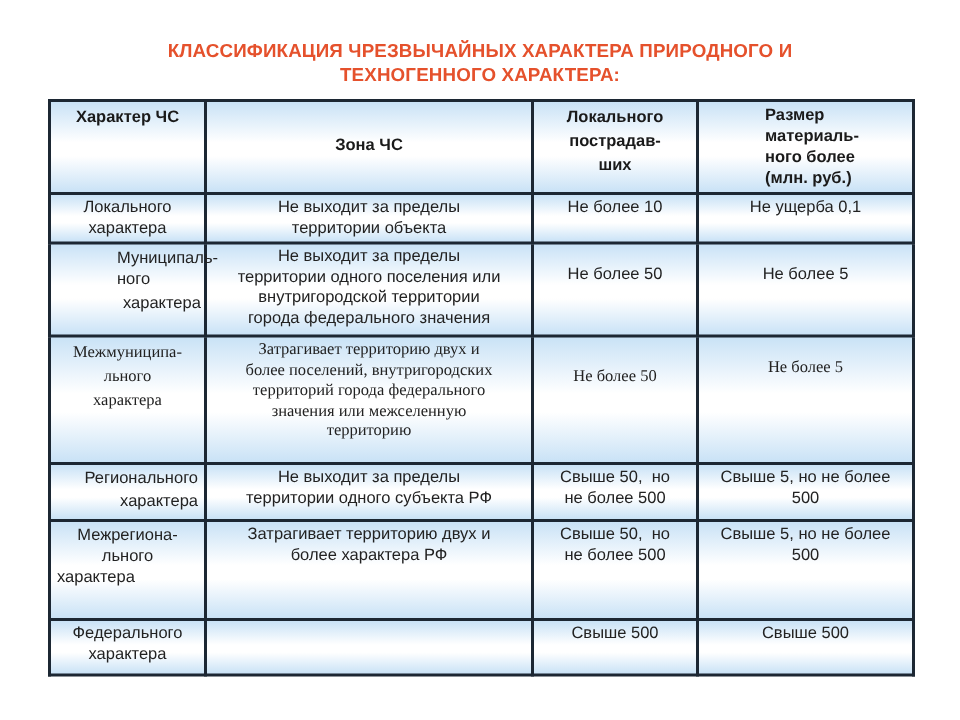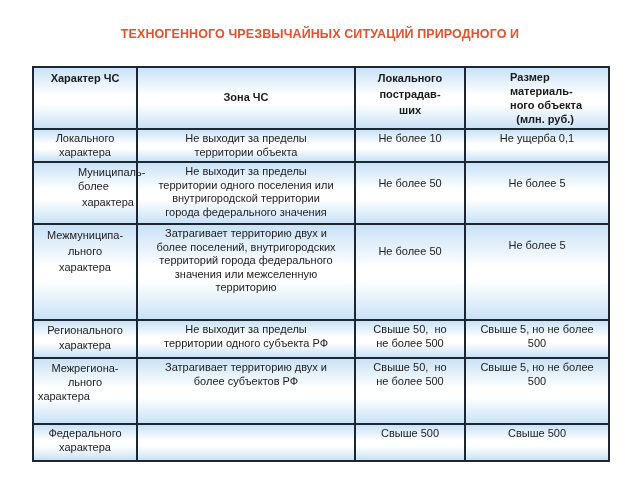--- a/index.html
+++ b/index.html
@@ -26,27 +26,28 @@
   }
   td.hdr { font-weight: bold; color: #1a1a1a; }
   td.left { text-align: left; padding-left: 44px; }
   .c1 { width: 104px; }
   .c2 { width: 218px; }
   .c3 { width: 110px; }
   .c4 { width: 144px; }
   .pad-top { padding-top: 14px; }
   .pad-top2 { padding-top: 20px; }
   .indent { padding-left: 20px; }
-  .dmg-note { display: block; text-align: right; padding-right: 30px; }
+  .dmg-note { display: block; text-align: left; padding-right: 30px; }
 </style>
 </head>
 <body>
 
 <div class="title">
-  <div>ТЕХНОГЕННОГО ЧРЕЗВЫЧАЙНЫХ СИТУАЦИЙ ПРИРОДНОГО И</div>
+  <div>КЛАССИФИКАЦИЯ ЧРЕЗВЫЧАЙНЫХ ХАРАКТЕРА ПРИРОДНОГО И</div>
+  <div>ТЕХНОГЕННОГО ХАРАКТЕРА:</div>
 </div>
 
 <table>
   <colgroup>
     <col class="c1">
       <col class="c2">
       <col class="c3">
       <col class="c4">
   </colgroup>
   <tbody>
@@ -57,21 +58,21 @@
     <td class="hdr" style="vertical-align:middle;">
       <span>Зона ЧС</span>
     </td>
     <td class="hdr" style="line-height:16px;">
       <div>Локального</div>
       <div>пострадав-</div>
       <div>ших</div>
     </td>
     <td class="hdr left" style="line-height:14px;">
       <div>Размер материаль-</div>
-      <div>ного объекта</div>
+      <div>ного более</div>
       <div class="dmg-note">(млн. руб.)</div>
     </td>
   </tr>
 
   <tr style="height:31px;">
     <td>
       <div>Локального</div>
       <div>характера</div>
     </td>
     <td>
@@ -82,38 +83,38 @@
       <div>Не более 10</div>
     </td>
     <td>
       <div>Не ущерба 0,1</div>
     </td>
   </tr>
 
   <tr style="height:62px;">
     <td class="left" style="line-height:14px;">
       <div>Муниципаль-</div>
-      <div>более</div>
+      <div>ного</div>
       <div class="indent" style="padding-left:4px;margin-top:2px;">характера</div>
     </td>
     <td>
       <div>Не выходит за пределы</div>
       <div>территории одного поселения или</div>
       <div>внутригородской территории</div>
       <div>города федерального значения</div>
     </td>
     <td class="pad-top">
       <div>Не более 50</div>
     </td>
     <td class="pad-top">
       <div>Не более 5</div>
     </td>
   </tr>
 
-  <tr style="height:96px;">
+  <tr style="height:85px;font-family:Liberation Serif, serif;">
     <td style="line-height:16px;">
       <div>Межмуниципа-</div>
       <div>льного</div>
       <div>характера</div>
     </td>
     <td>
       <div>Затрагивает территорию двух и</div>
       <div>более поселений, внутригородских</div>
       <div>территорий города федерального</div>
       <div>значения или межселенную</div>
@@ -121,21 +122,21 @@
     </td>
     <td class="pad-top2">
       <div>Не более 50</div>
     </td>
     <td class="pad-top">
       <div>Не более 5</div>
     </td>
   </tr>
 
   <tr style="height:38px;">
-    <td style="line-height:15px;">
+    <td style="line-height:15px;text-align:right;">
       <div>Регионального</div>
       <div>характера</div>
     </td>
     <td>
       <div>Не выходит за пределы</div>
       <div>территории одного субъекта РФ</div>
     </td>
     <td>
       <div style="white-space:pre;">Свыше 50,  но</div>
       <div>не более 500</div>
@@ -147,21 +148,21 @@
   </tr>
 
   <tr style="height:66px;">
     <td style="line-height:14px;">
       <div>Межрегиона-</div>
       <div>льного</div>
       <div style="text-align:left;">характера</div>
     </td>
     <td>
       <div>Затрагивает территорию двух и</div>
-      <div>более субъектов РФ</div>
+      <div>более характера РФ</div>
     </td>
     <td>
       <div style="white-space:pre;">Свыше 50,  но</div>
       <div>не более 500</div>
     </td>
     <td>
       <div>Свыше 5, но не более</div>
       <div>500</div>
     </td>
   </tr>

